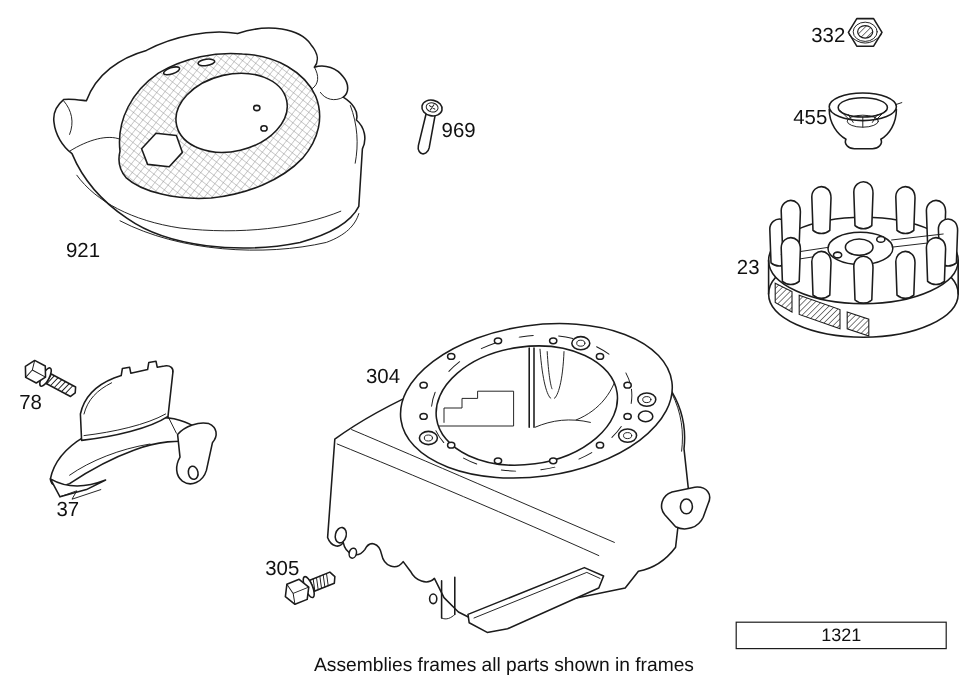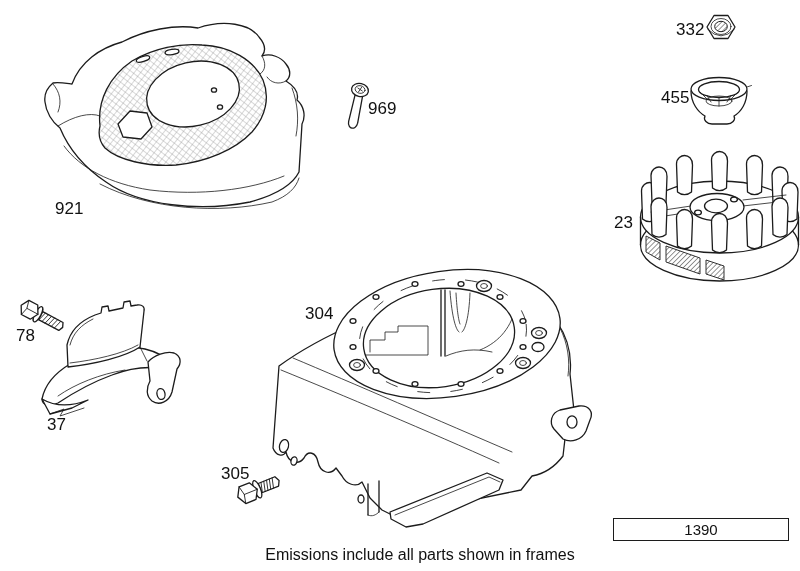--- a/index.html
+++ b/index.html
@@ -219,17 +219,17 @@
     <path class="wh" d="M 13,-5 L 31,-5 L 33.5,0 L 31,5 L 13,5 Z"></path>
     <path class="thin" d="M 16,-5 L 13.5,5 M 19,-5 L 16.5,5 M 22,-5 L 19.5,5 M 25,-5 L 22.5,5 M 28,-5 L 25.5,5"></path>
     <ellipse class="wh" cx="10" cy="0" rx="3.2" ry="9.3"></ellipse>
     <path class="wh" d="M -11,0 L -6,-9 L 5,-9 L 10,0 L 5,9 L -6,9 Z"></path>
     <path class="thin" d="M -6,-9 L -4,0 L -6,9 M -4,0 L 10,0"></path>
   </g>
   <text class="lbl" x="221" y="479">305</text>
 </svg>
 
   <div class="emissions-box">
-    <span>1390</span>
+    <span>1321</span>
   </div>
 
-  <div class="caption">Emissions include all parts shown in frames</div>
+  <div class="caption">Assemblies frames all parts shown in frames</div>
 </div>
 
 </body></html>

